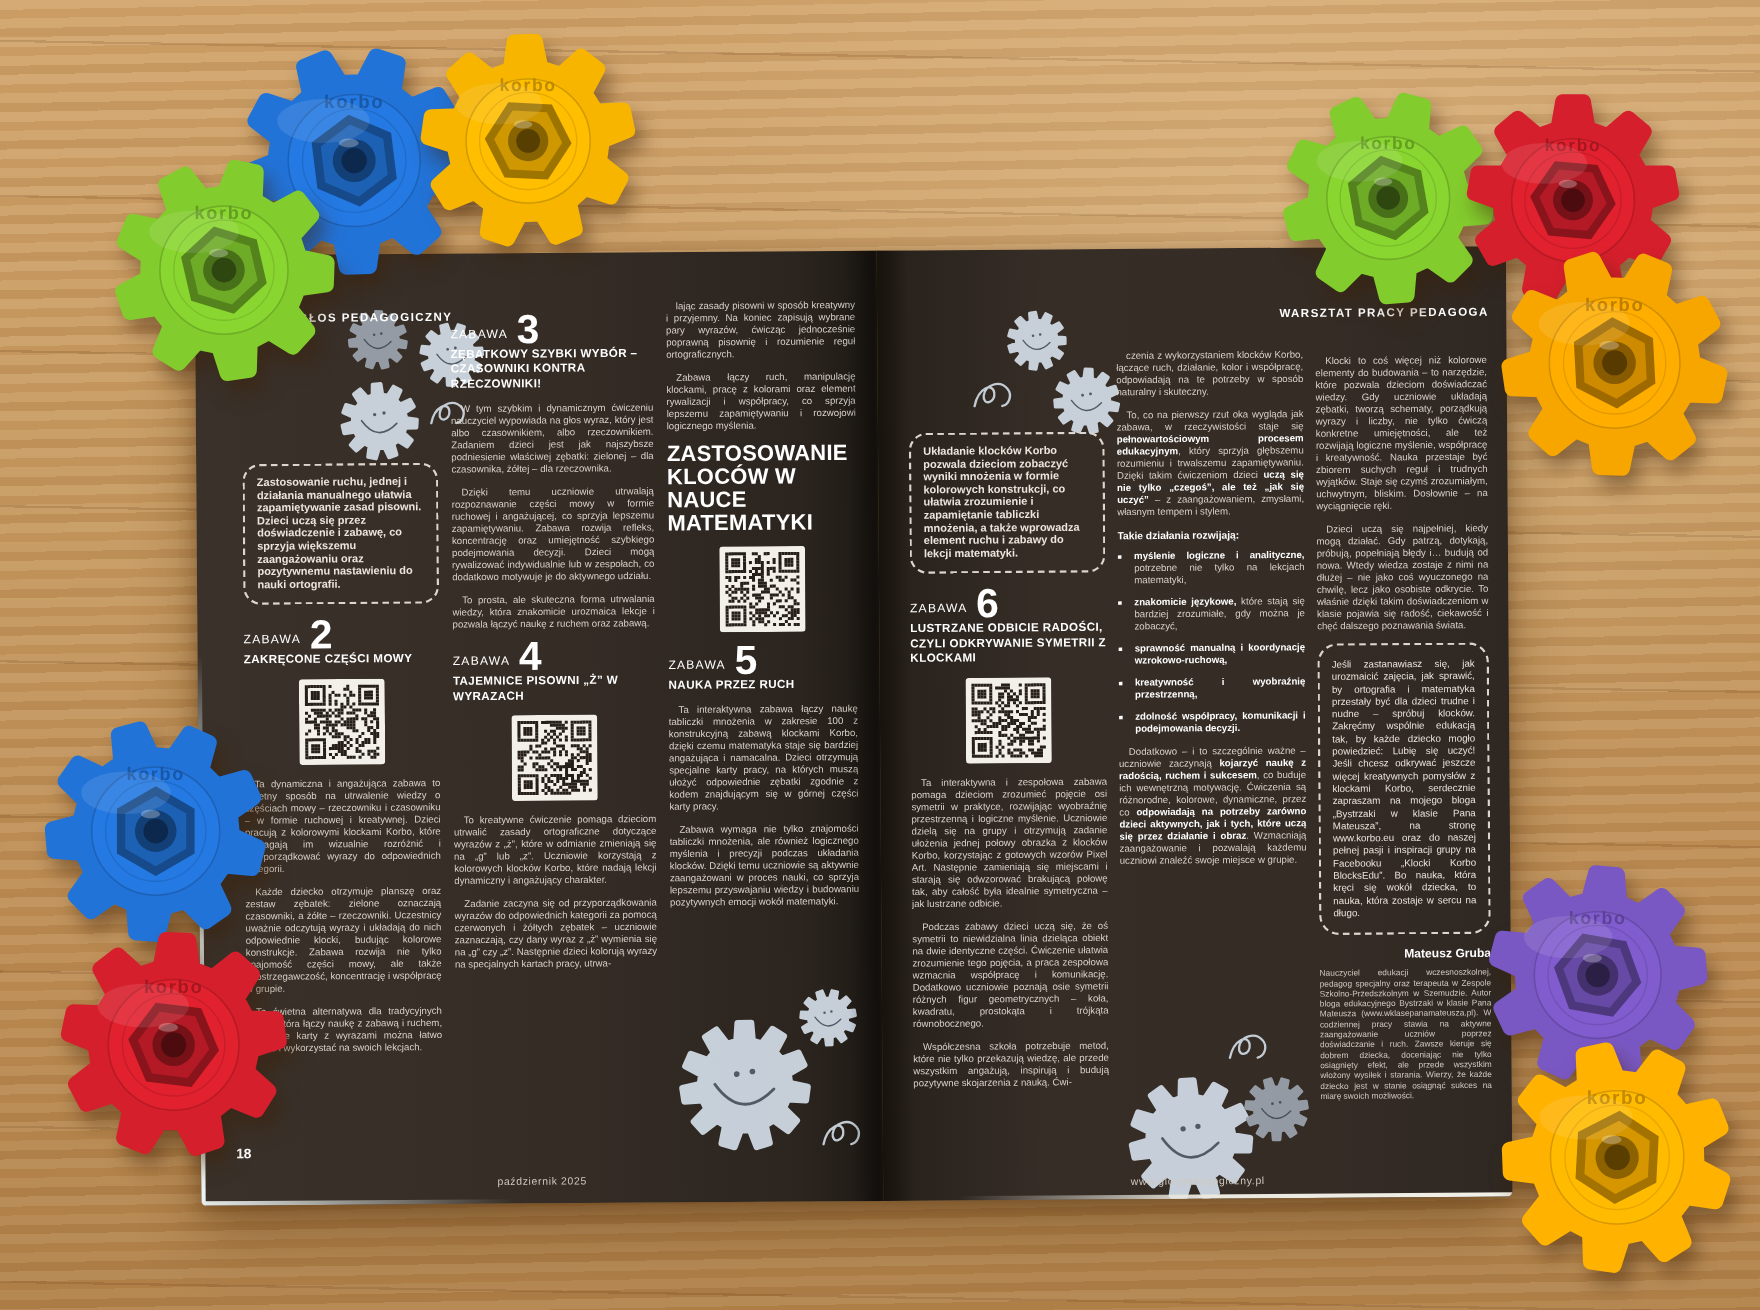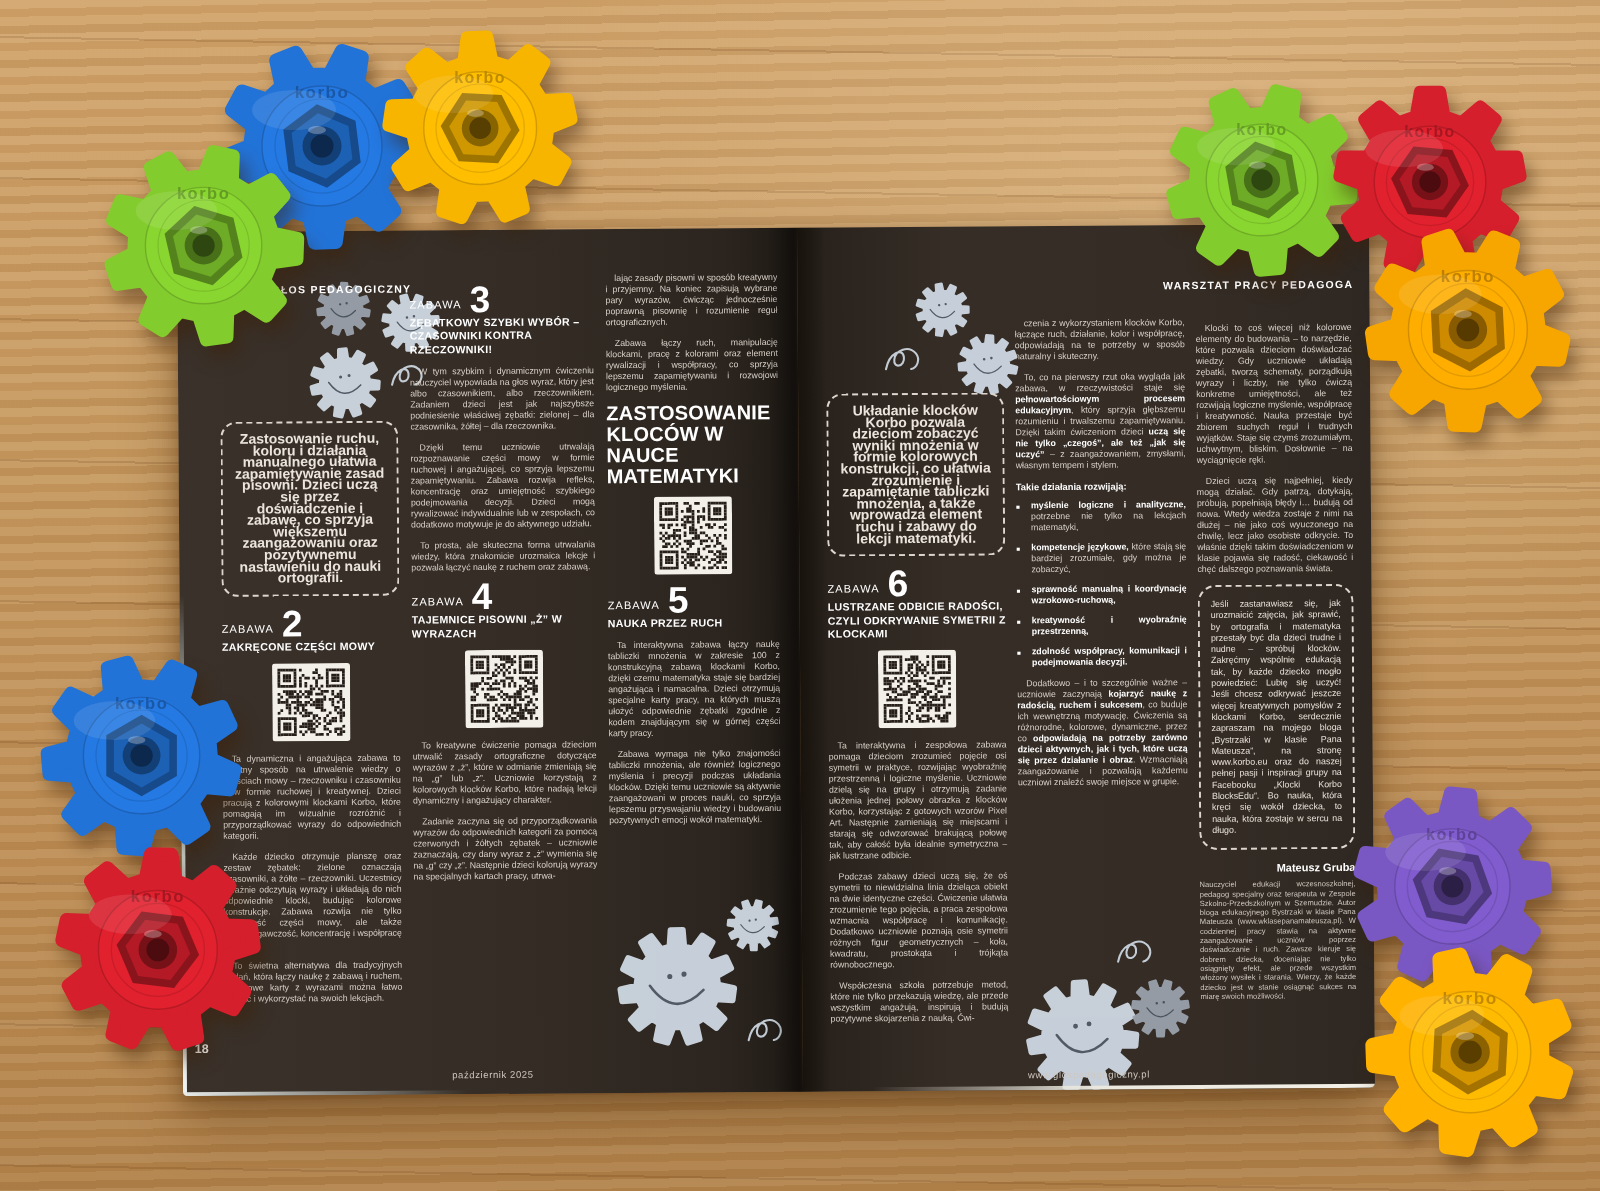--- a/index.html
+++ b/index.html
@@ -38,39 +38,39 @@
   .page-right .cols{padding:0 18px 0 28px;gap:11px}
   .col{box-sizing:border-box;height:100%;overflow:hidden}
   .lp-c1{width:178px;padding-top:190px}
   .lp-c2{width:184px;padding-top:56px}
   .lp-c3{width:172px;padding-top:44px}
   .rp-c1{width:178px;padding-top:166px}
   .rp-c2{width:170px;padding-top:92px}
   .rp-c3{width:156px;padding-top:98px}
   .p{font-size:8.8px;line-height:11px;color:#d8d1c9;text-align:justify;margin:0 0 10px;text-indent:9px}
   .p b{color:#fff}
-  .callout{border:2px dashed #ddd6ce;border-radius:16px;padding:10px 11px;font-size:14px;line-height:11.6px;
-    color:#ebe5dd;font-weight:600;margin:0 0 14px;text-align:center}
+  .callout{border:2px dashed #ddd6ce;border-radius:16px;padding:10px 11px;font-size:10px;line-height:11.6px;
+    color:#ebe5dd;font-weight:600;margin:0 0 14px;text-align:left}
   .zhead{display:flex;align-items:flex-end;gap:8px;margin:0 0 3px}
   .zlabel{font-size:11px;font-weight:400;letter-spacing:1.1px;color:#fff;padding-bottom:3px}
   .znum{font-size:37px;line-height:27px;font-weight:700;color:#fff}
   .ztitle{font-size:10.6px;font-weight:700;letter-spacing:.35px;line-height:13.4px;color:#fff;margin:0 0 10px}
   .sechead{font-size:20px;font-weight:800;line-height:21px;letter-spacing:.2px;color:#fff;margin:6px 0 10px}
   .qr{width:78px;height:78px;margin:4px auto 12px;display:block}
   .list-title{font-size:9.4px;font-weight:700;color:#fff;margin:2px 0 8px}
   ul.bullets{list-style:none;margin:0 0 10px;padding:0}
   .bullets li{position:relative;padding-left:15px;margin:0 0 9px;font-size:8.8px;line-height:11px;color:#d8d1c9;text-align:justify}
   .bullets li::before{content:'■';position:absolute;left:0;top:1px;font-size:6.5px;color:#fff}
   .bullets b{color:#fff}
   .bigbox{border:2px dashed #ddd6ce;border-radius:18px;padding:12px 11px;font-size:8.9px;line-height:11.3px;
     color:#e8e2da;text-align:justify;margin:2px 0 12px}
   .bigbox .it{}
   .author{font-size:11px;font-weight:700;color:#fff;text-align:right;margin:0 0 6px}
   .bio{font-size:7.6px;line-height:9.3px;color:#cfc8c0;text-align:justify}
-  .pagenum{position:absolute;left:12px;bottom:40px;font-size:12.5px;font-weight:700;color:#fff;z-index:3}
+  .pagenum{position:absolute;left:32px;bottom:40px;font-size:12.5px;font-weight:700;color:#fff;z-index:3}
   .issue{position:absolute;left:0;right:0;bottom:14px;text-align:center;font-size:9.5px;color:#cfc8c0;letter-spacing:.6px;z-index:3}
   .website{position:absolute;left:0;right:0;bottom:10px;text-align:center;font-size:9.5px;color:#cfc8c0;letter-spacing:.6px;z-index:3}
   .doodles{position:absolute;inset:0;pointer-events:none;z-index:1}
   #gearlayer{position:absolute;inset:0;pointer-events:none;z-index:10}
   .kgear{position:absolute;filter:drop-shadow(7px 12px 9px rgba(60,30,5,.45))}
 </style>
 </head>
 <body>
 
 <div id="magazine">
@@ -97,21 +97,21 @@
         <path d="M 467.64,756.86 Q 492.15,791.06 521.22,761.42" fill="none" stroke="#3c4550" stroke-width="2.565" stroke-linecap="round" opacity="0.85"></path>
         <path d="M587.9,690.7L595.0,690.0L595.9,695.4L589.0,697.1L588.6,700.8L595.0,704.1L592.9,709.1L586.1,706.9L583.7,709.7L587.3,715.9L582.9,719.0L578.3,713.4L574.8,714.6L574.5,721.8L569.1,721.9L568.3,714.8L564.7,713.9L560.6,719.7L555.9,716.9L559.1,710.5L556.6,707.8L549.9,710.5L547.5,705.6L553.7,701.9L553.0,698.3L546.0,696.9L546.6,691.6L553.8,691.8L555.2,688.4L550.0,683.4L553.4,679.2L559.3,683.3L562.4,681.2L560.7,674.2L565.8,672.5L568.6,679.2L572.3,679.0L574.6,672.3L579.9,673.6L578.6,680.7L581.8,682.6L587.4,678.1L591.1,682.1L586.2,687.4Z" fill="#cfd9e3" stroke="#cfd9e3" stroke-width="2.5" stroke-linejoin="round" opacity="0.95"></path>
         <circle cx="567.75" cy="692.5" r="1.125" fill="#3c4550" opacity="0.85"></circle>
         <circle cx="574" cy="691.5" r="1.125" fill="#3c4550" opacity="0.85"></circle>
         <path d="M 559,696.5 Q 569.75,711.5 582.5,698.5" fill="none" stroke="#3c4550" stroke-width="1.2" stroke-linecap="round" opacity="0.85"></path>
         <path d="M 566,812 C 569.6,795.2 582.8,790.4 584,800 C 585.2,809.6 573.2,812 574.4,802.4 C 575.6,792.8 588.8,788 596,796.4 C 600.8,802.4 597.2,810.8 591.2,812" fill="none" stroke="#cfd9e3" stroke-width="2.1" stroke-linecap="round" opacity="0.92"></path>
       </svg>
     <div class="cols">
 
       <div class="col lp-c1">
-        <div class="callout">Zastosowanie ruchu, koloru i działania manualnego ułatwia zapamiętywanie zasad pisowni. Dzieci uczą się przez doświadczenie i zabawę, co sprzyja większemu zaangażowaniu oraz pozytywnemu nastawieniu do nauki ortografii.</div>
+        <div class="callout">Zastosowanie ruchu, jednej i działania manualnego ułatwia zapamiętywanie zasad pisowni. Dzieci uczą się przez doświadczenie i zabawę, co sprzyja większemu zaangażowaniu oraz pozytywnemu nastawieniu do nauki ortografii.</div>
         <div class="zhead">
           <span class="zlabel">ZABAWA</span>
           <span class="znum">2</span>
         </div>
         <div class="ztitle">ZAKRĘCONE CZĘŚCI MOWY</div>
         <svg class="qr" viewBox="0 0 29 29">
             <rect x="0" y="0" width="29" height="29" rx="1.2" fill="#f3efe9"></rect>
             <rect x="2" y="2" width="1.02" height="1.02" fill="#261f19"></rect>
             <rect x="2" y="3" width="1.02" height="1.02" fill="#261f19"></rect>
             <rect x="2" y="4" width="1.02" height="1.02" fill="#261f19"></rect>
@@ -1396,21 +1396,21 @@
         <p class="p">Podczas zabawy dzieci uczą się, że oś symetrii to niewidzialna linia dzieląca obiekt na dwie identyczne części. Ćwiczenie ułatwia zrozumienie tego pojęcia, a praca zespołowa wzmacnia współpracę i komunikację. Dodatkowo uczniowie poznają osie symetrii różnych figur geometrycznych – koła, kwadratu, prostokąta i trójkąta równobocznego.</p>
         <p class="p">Współczesna szkoła potrzebuje metod, które nie tylko przekazują wiedzę, ale przede wszystkim angażują, inspirują i budują pozytywne skojarzenia z nauką. Ćwi-</p>
       </div>
 
       <div class="col rp-c2">
         <p class="p">czenia z wykorzystaniem klocków Korbo, łączące ruch, działanie, kolor i współpracę, odpowiadają na te potrzeby w sposób naturalny i skuteczny.</p>
         <p class="p"><span>To, co na pierwszy rzut oka wygląda jak zabawa, w rzeczywistości staje się </span><b>pełnowartościowym procesem edukacyjnym</b><span>, który sprzyja głębszemu rozumieniu i trwalszemu zapamiętywaniu. Dzięki takim ćwiczeniom dzieci </span><b>uczą się nie tylko „czegoś”, ale też „jak się uczyć”</b><span> – z zaangażowaniem, zmysłami, własnym tempem i stylem.</span></p>
         <div class="list-title">Takie działania rozwijają:</div>
         <ul class="bullets">
           <li><b>myślenie logiczne i analityczne,</b><span> potrzebne nie tylko na lekcjach matematyki,</span></li>
-          <li><b>kompetencje językowe,</b><span> które stają się bardziej zrozumiałe, gdy można je zobaczyć,</span></li>
+          <li><b>znakomicie językowe,</b><span> które stają się bardziej zrozumiałe, gdy można je zobaczyć,</span></li>
           <li><b>sprawność manualną i koordynację wzrokowo-ruchową,</b><span></span></li>
           <li><b>kreatywność i wyobraźnię przestrzenną,</b><span></span></li>
           <li><b>zdolność współpracy, komunikacji i podejmowania decyzji.</b><span></span></li>
         </ul>
         <p class="p"><span>Dodatkowo – i to szczególnie ważne – uczniowie zaczynają </span><b>kojarzyć naukę z radością, ruchem i sukcesem</b><span>, co buduje ich wewnętrzną motywację. Ćwiczenia są różnorodne, kolorowe, dynamiczne, przez co </span><b>odpowiadają na potrzeby zarówno dzieci aktywnych, jak i tych, które uczą się przez działanie i obraz</b><span>. Wzmacniają zaangażowanie i pozwalają każdemu uczniowi znaleźć swoje miejsce w grupie.</span></p>
       </div>
 
       <div class="col rp-c3">
         <p class="p">Klocki to coś więcej niż kolorowe elementy do budowania – to narzędzie, które pozwala dzieciom doświadczać wiedzy. Gdy uczniowie układają zębatki, tworzą schematy, porządkują wyrazy i liczby, nie tylko ćwiczą konkretne umiejętności, ale też rozwijają logiczne myślenie, współpracę i kreatywność. Nauka przestaje być zbiorem suchych reguł i trudnych wyjątków. Staje się czymś zrozumiałym, uchwytnym, bliskim. Dosłownie – na wyciągnięcie ręki.</p>
         <p class="p">Dzieci uczą się najpełniej, kiedy mogą działać. Gdy patrzą, dotykają, próbują, popełniają błędy i… budują od nowa. Wtedy wiedza zostaje z nimi na dłużej – nie jako coś wyuczonego na chwilę, lecz jako osobiste odkrycie. To właśnie dzięki takim doświadczeniom w klasie pojawia się radość, ciekawość i chęć dalszego poznawania świata.</p>

